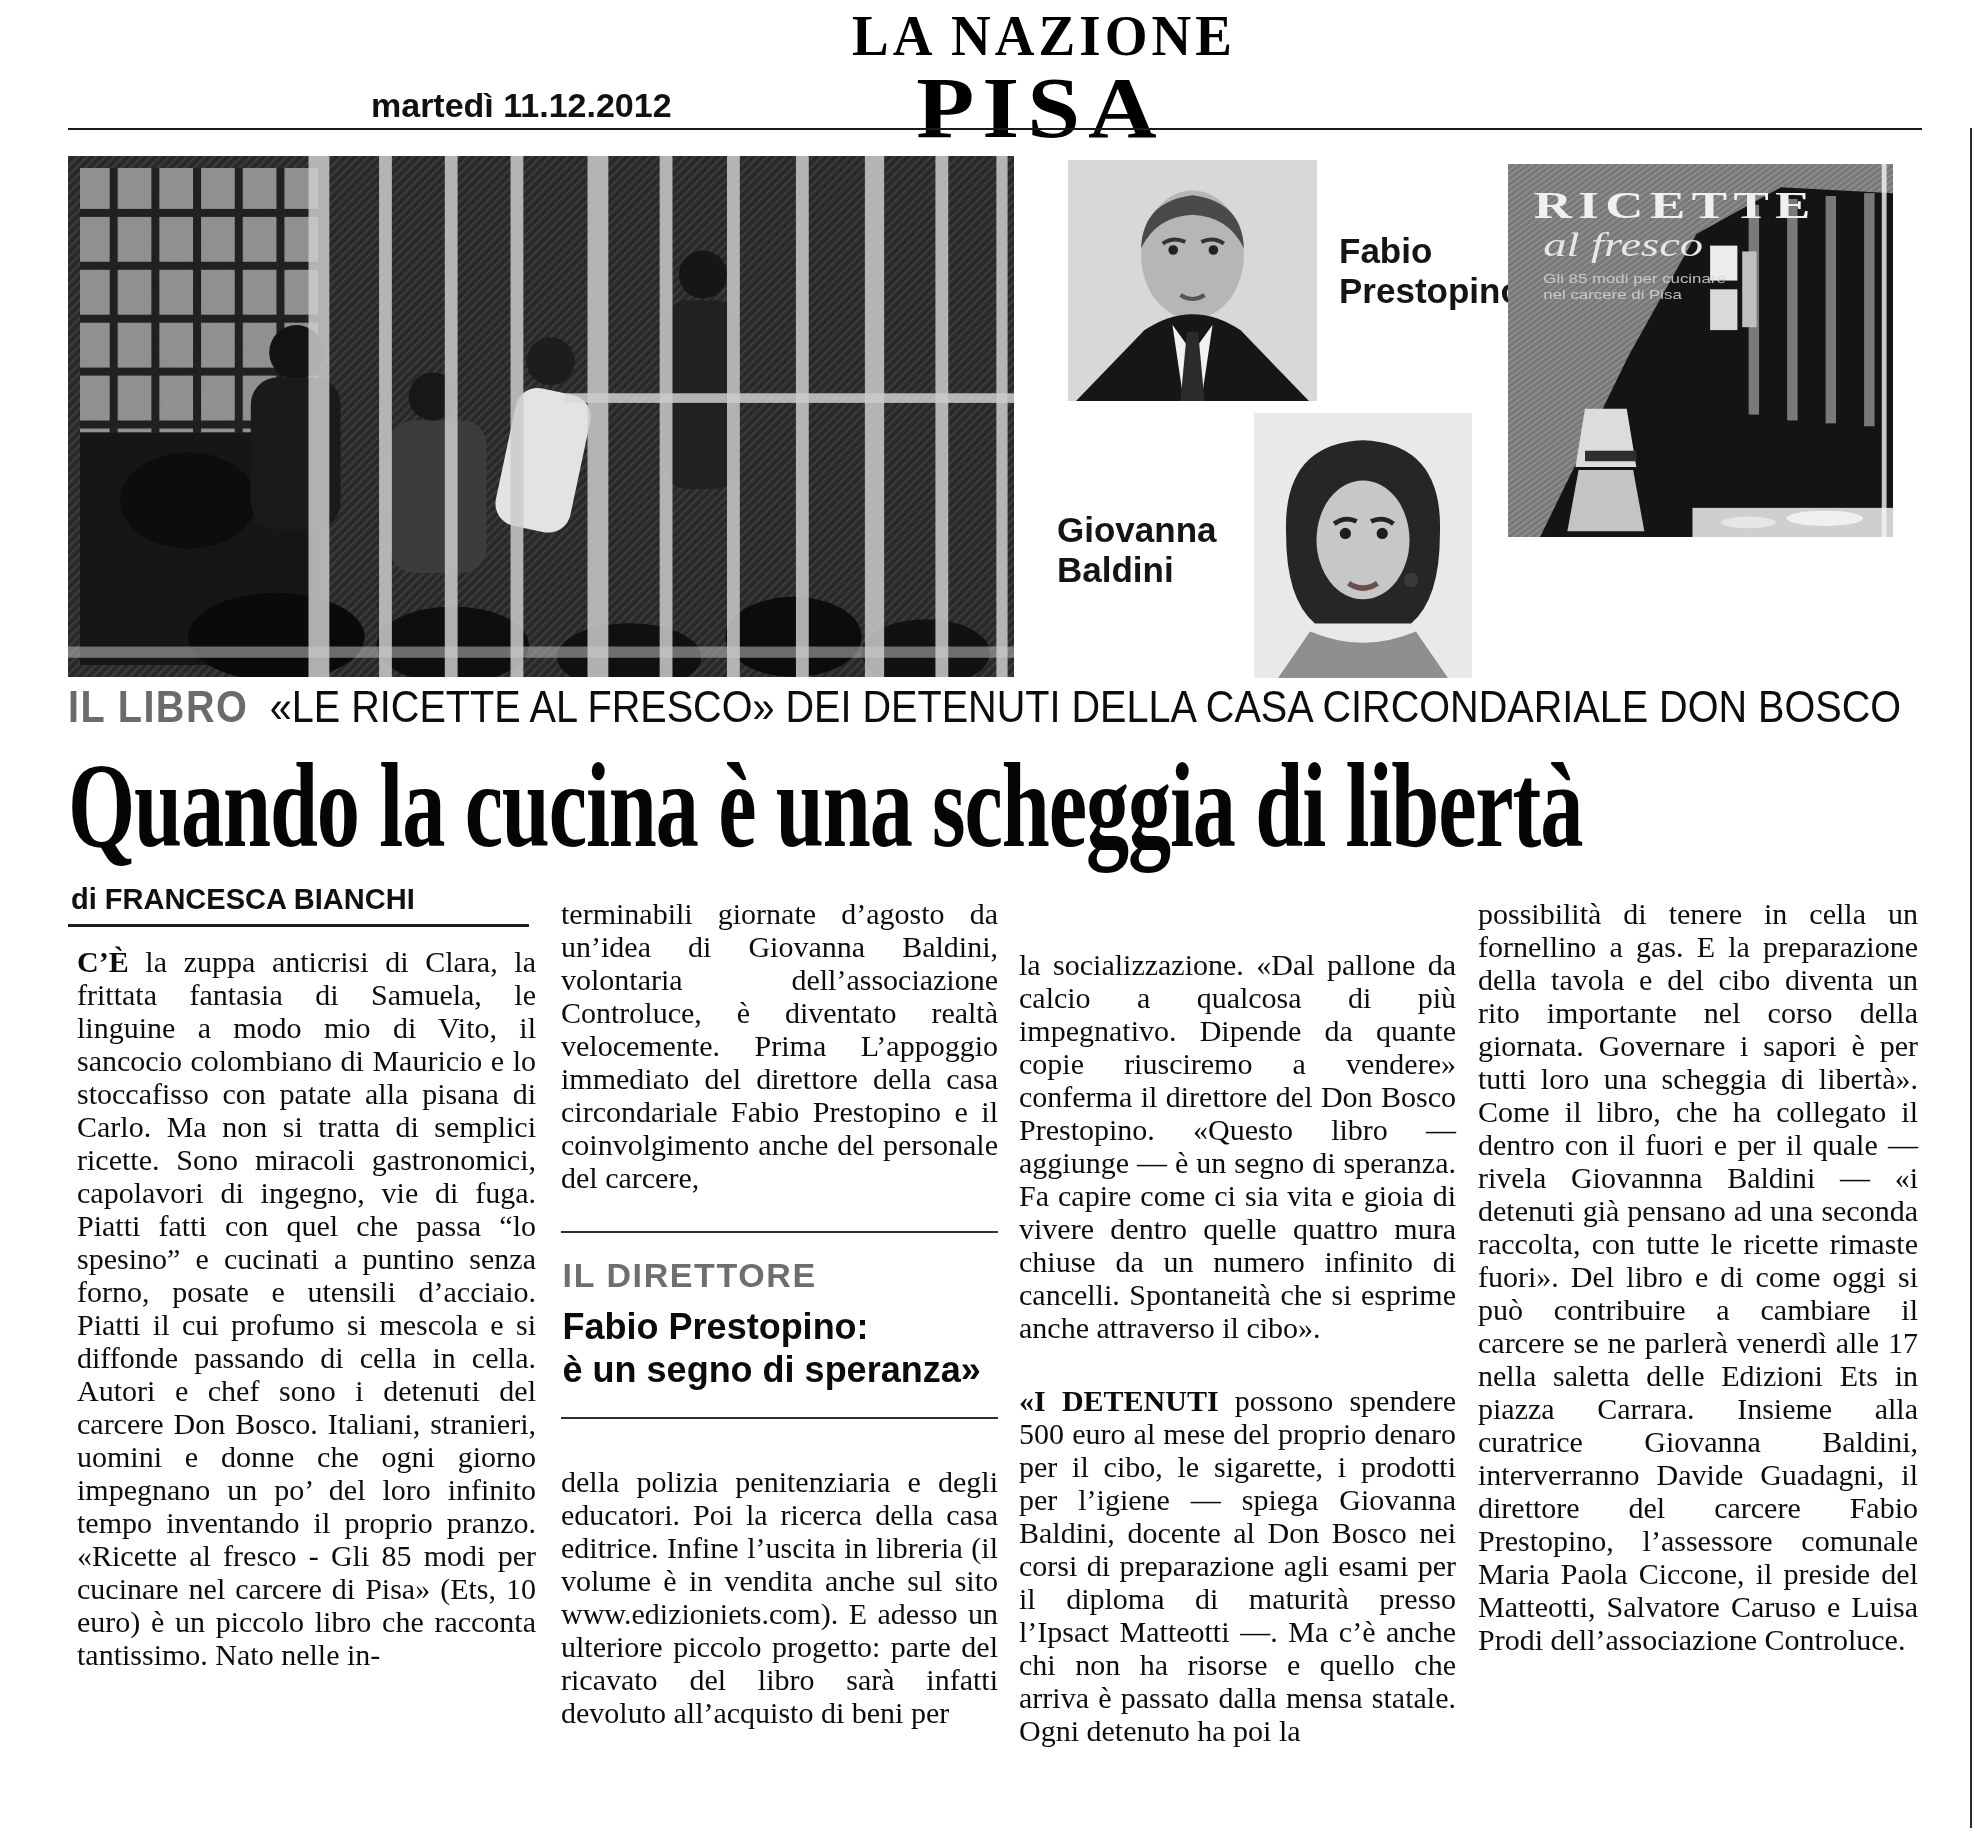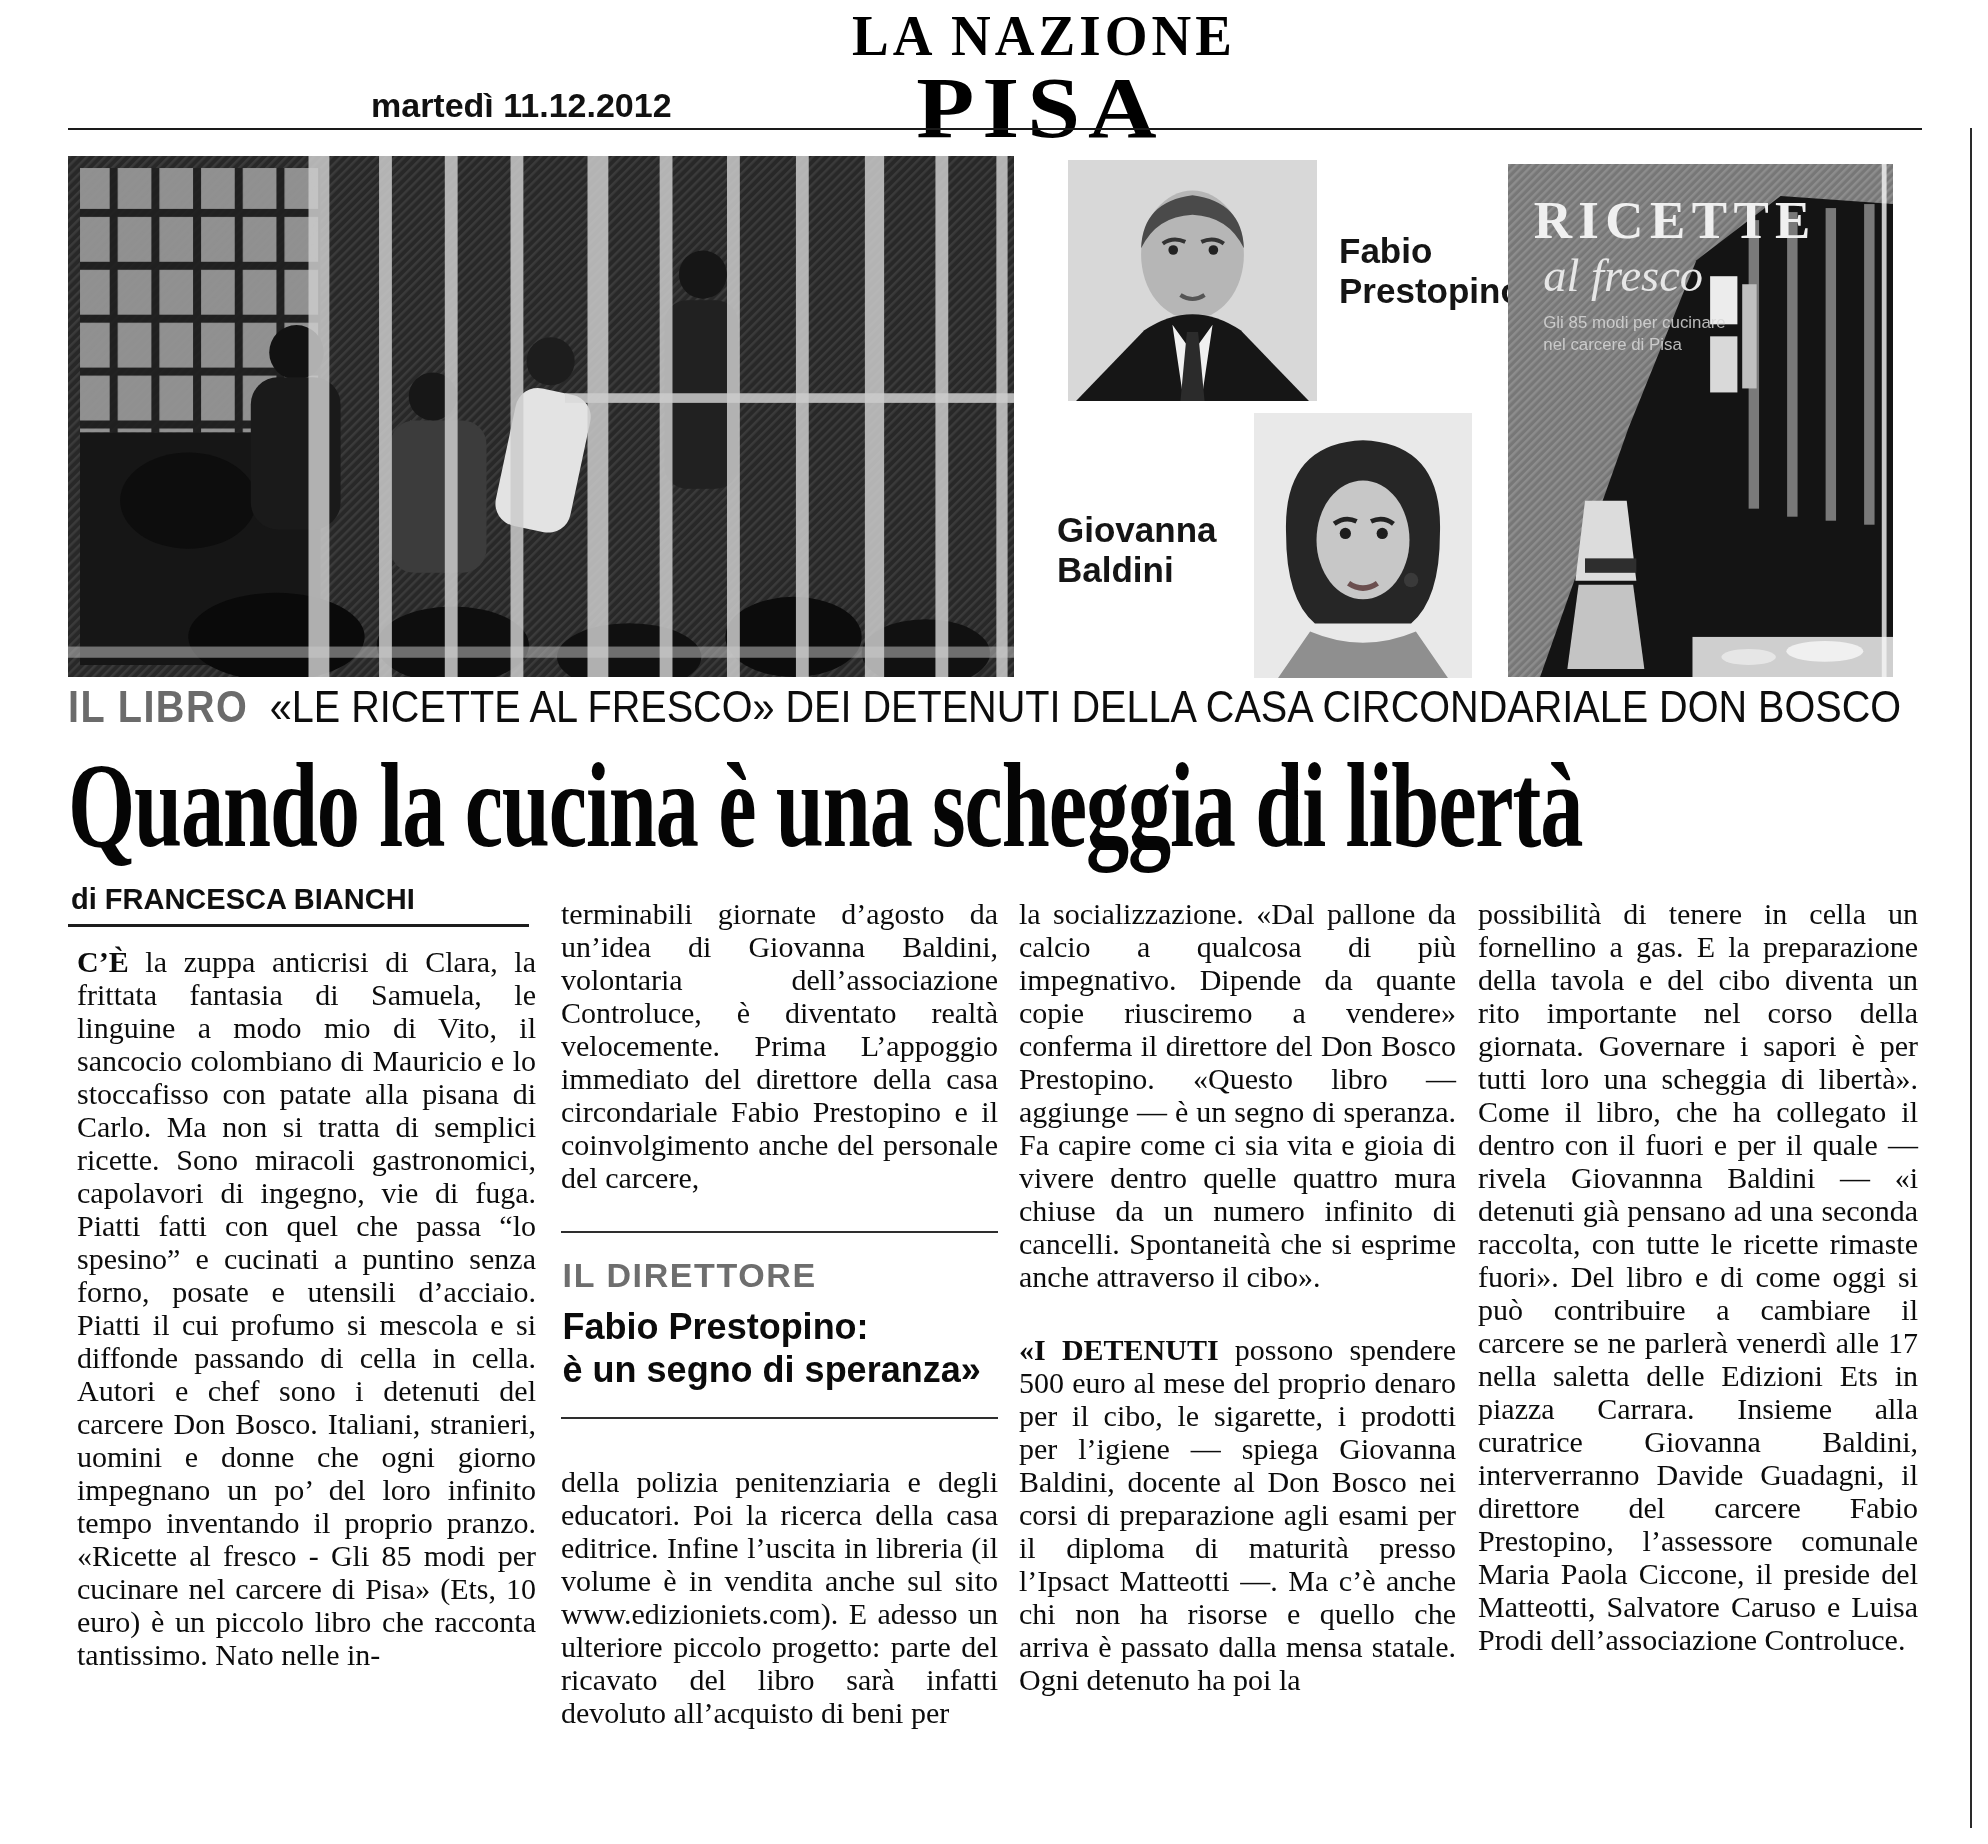--- a/index.html
+++ b/index.html
@@ -13,42 +13,42 @@
   .mast-edition{font:bold 95px/90px "Liberation Serif",serif;letter-spacing:8px;color:#000;
               transform:scaleY(0.92);transform-origin:top center;margin-top:1.6px;}
   .rule-top{position:absolute;left:68px;top:128px;width:1854px;height:2.4px;background:#1a1a1a;}
   .rule-right{position:absolute;left:1970px;top:128px;width:2.4px;height:1700px;background:#2a2a2a;}
   
   .photo{position:absolute;overflow:hidden;}
   .photo svg{display:block;width:100%;height:100%;}
   .ph-prison{left:68px;top:156px;width:946px;height:521px;}
   .ph-fabio{left:1068px;top:160px;width:249px;height:241px;}
   .ph-giovanna{left:1254px;top:413px;width:218px;height:265px;}
-  .ph-cover{left:1508px;top:164px;width:385px;height:513px;}
+  .ph-cover{left:1508px;top:164px;width:385px;height:373px;}
   .photo-label{position:absolute;font:bold 35px/40px "Liberation Sans",sans-serif;color:#151515;}
   .lbl-fabio{left:1339px;top:231px;}
   .lbl-giovanna{left:1057px;top:510px;}
   
   .kicker{position:absolute;left:68px;top:683px;white-space:nowrap;
           transform:scaleX(.9);transform-origin:left top;
           font-family:"Liberation Sans",sans-serif;font-size:44px;line-height:48px;}
   .kicker .k-label{font-weight:bold;color:#6b6b6b;margin-right:24px;letter-spacing:1.6px;}
   .kicker .k-text{font-weight:normal;color:#0d0d0d;letter-spacing:0px;}
   .headline{position:absolute;left:68px;top:740px;white-space:nowrap;
             font:bold 120px/132px "Liberation Serif",serif;color:#050505;letter-spacing:-1.6px;
             transform:scaleX(.72);transform-origin:left top;}
   
   .byline{position:absolute;left:71px;top:882px;font:bold 29px/34px "Liberation Sans",sans-serif;color:#111;}
   .byline-rule{position:absolute;left:68px;top:924px;width:461px;height:3.2px;background:#1d1d1d;}
   .col{position:absolute;text-align:justify;font-size:30px;line-height:33px;
        font-family:"Liberation Serif",serif;color:#0c0c0c;hyphens:auto;-webkit-hyphens:auto;}
   .col p{margin:0;}
   .col-1{left:68px;top:945px;width:459px;margin-left:9px;}
   .col-2{left:561px;top:897px;width:437px;}
-  .col-3{left:1019px;top:897px;width:437px;}
+  .col-3{left:1019px;top:948px;width:437px;}
   .col-4{left:1478px;top:897px;width:440px;}
   .lead-bold{font-weight:bold;}
   .para-2{margin-top:40px !important;}
   
   .quote-box{margin-top:37px;margin-bottom:46px;border-top:2.4px solid #2e2e2e;border-bottom:2.4px solid #2e2e2e;
              padding:22.5px 1.6px 26px 1.6px;text-align:left;font-family:"Liberation Sans",sans-serif;}
   .qb-label{font:bold 34px/38px "Liberation Sans",sans-serif;color:#6e6e6e;letter-spacing:1.6px;margin-bottom:11.2px;}
   .qb-line{font:bold 36px/43px "Liberation Sans",sans-serif;color:#0b0b0b;}
 </style>
 </head>

